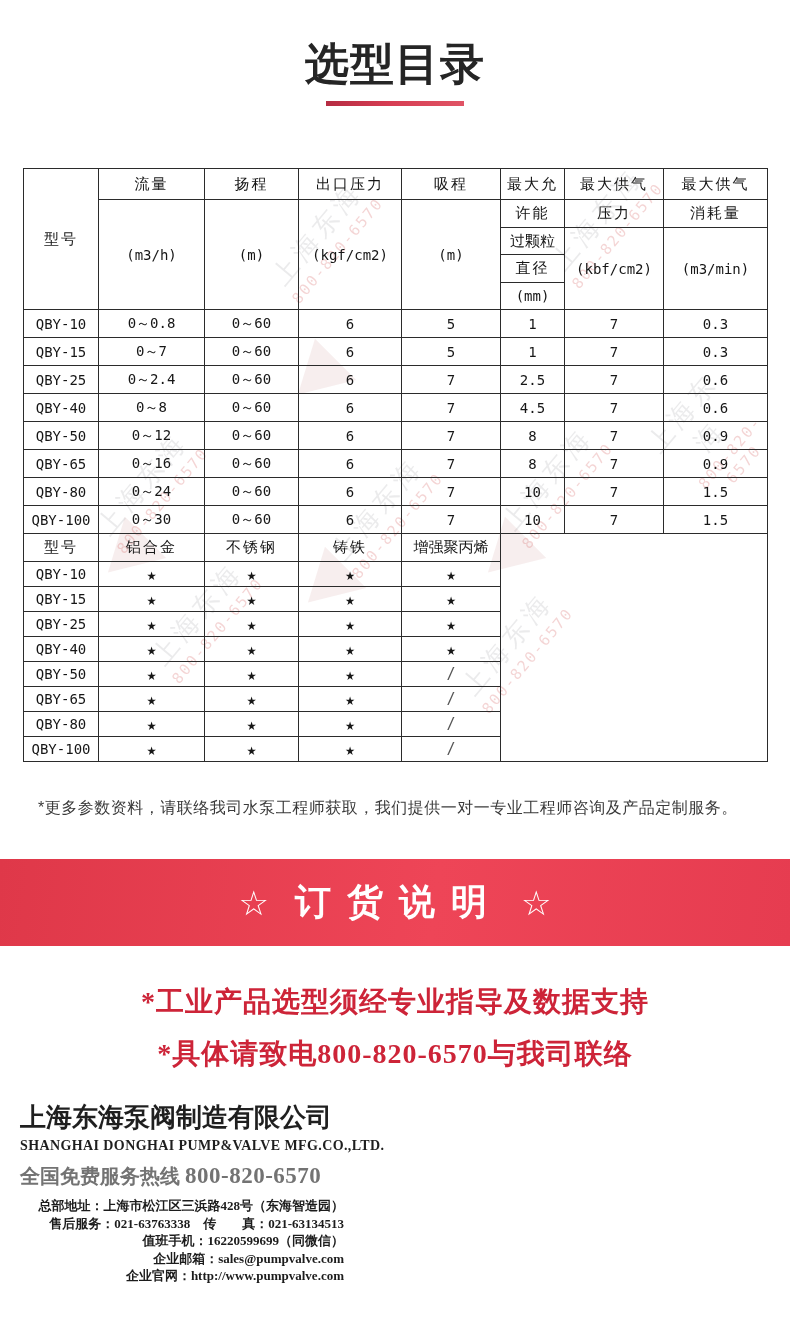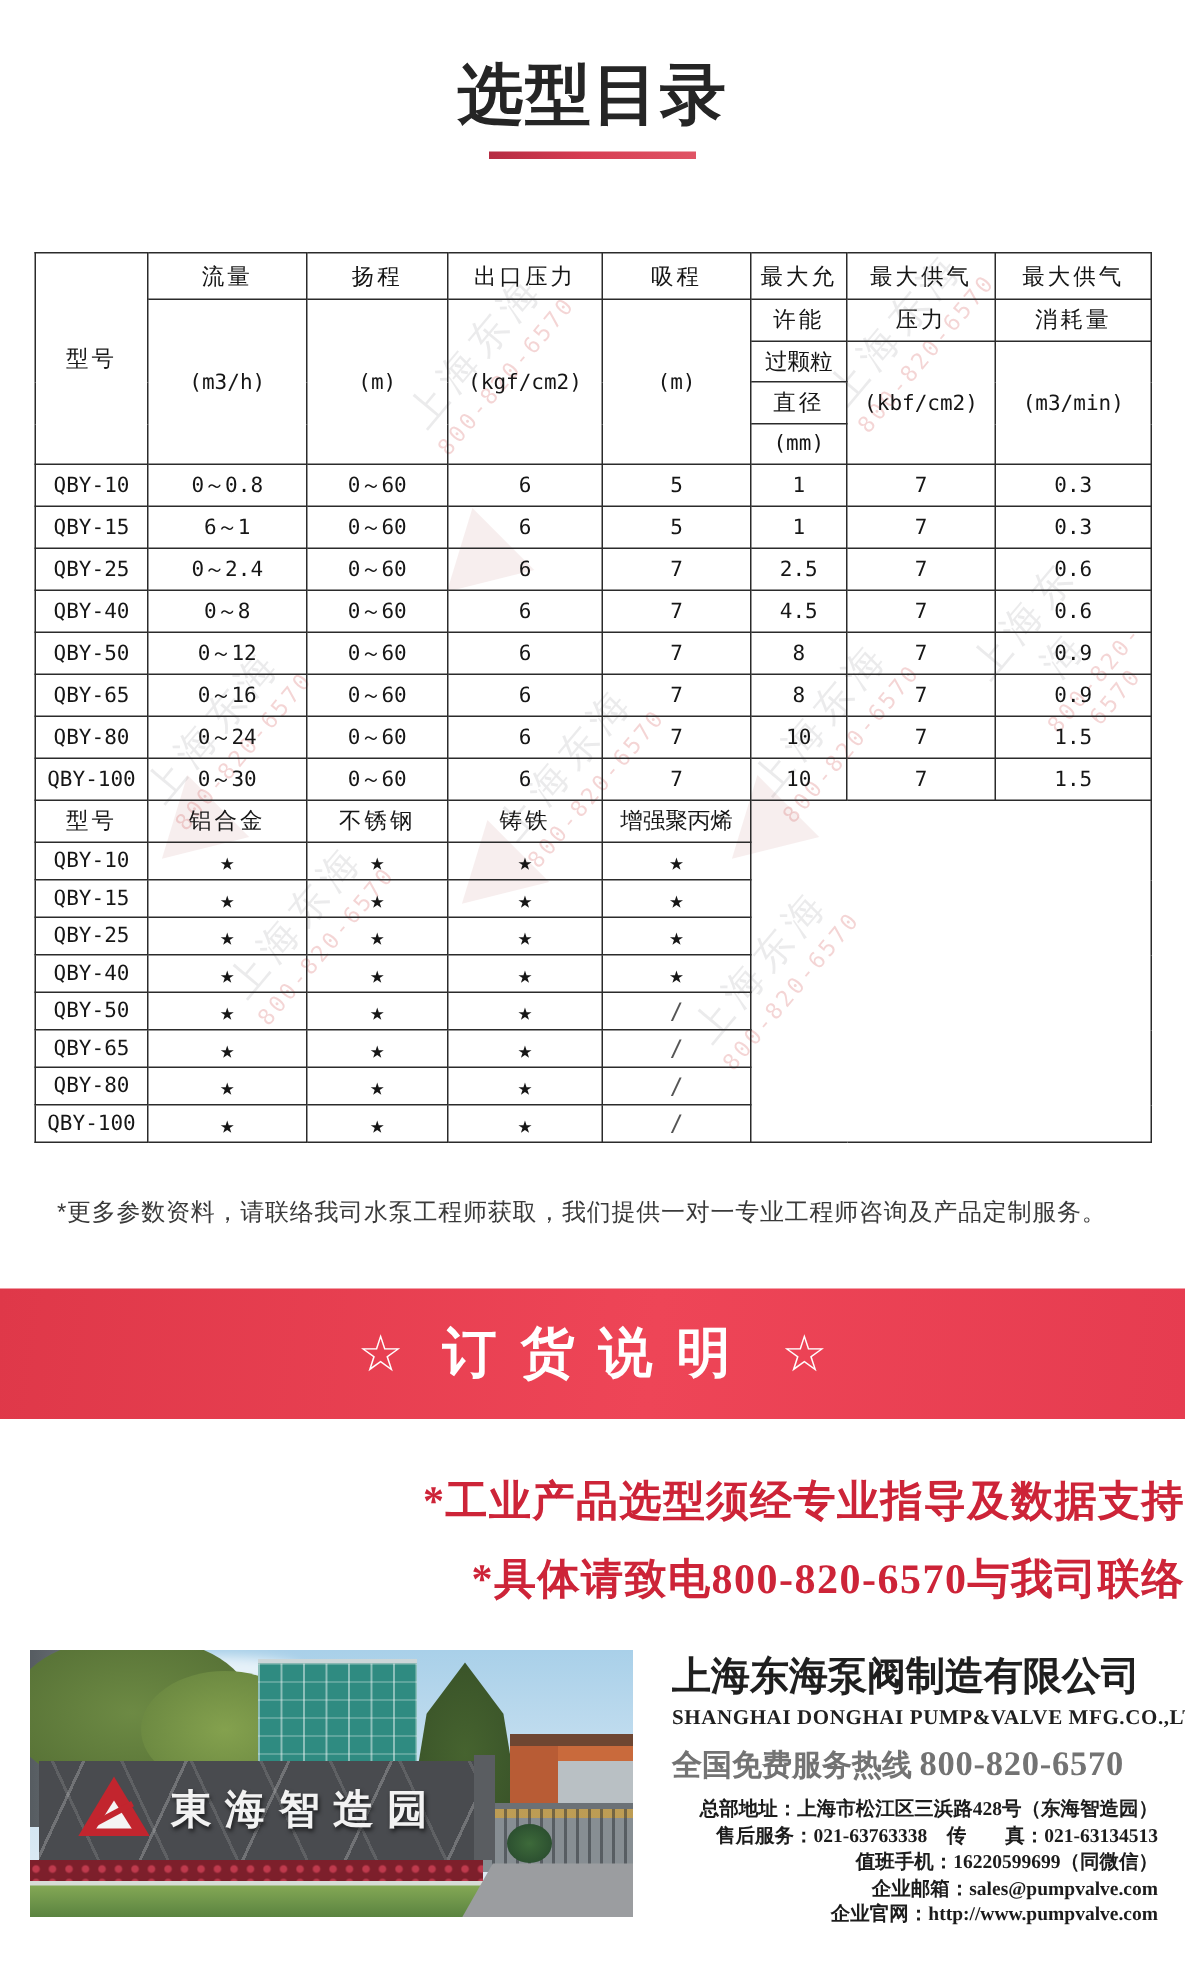--- a/index.html
+++ b/index.html
@@ -32,21 +32,21 @@
     border-bottom:50px solid rgba(190,125,125,0.13);transform:rotate(-14deg);}
   
   .note{margin:36px 0 0 38px;font-size:16px;color:#3a3a3a;letter-spacing:0.5px;}
   
   .banner{margin-top:40px;width:790px;height:87px;background:linear-gradient(97deg,#df3849 0%,#ee4557 55%,#e63c50 100%);
     display:flex;align-items:center;justify-content:center;}
   .banner .star{color:#ffffff;font-size:34px;font-weight:normal;margin:0 18px;}
   .banner .banner-text{color:#ffffff;font-size:36px;font-weight:bold;letter-spacing:16px;text-indent:8px;
     font-family:"DejaVu Sans","Liberation Sans",sans-serif;}
   
-  .notices{margin-top:30px;text-align:right;}
+  .notices{margin-top:30px;text-align:center;}
   .notice-line{font-family:"Liberation Serif","DejaVu Serif",serif;font-weight:bold;font-size:28px;
     color:#cd2438;line-height:52px;letter-spacing:1px;}
   
   .footer{margin:20px 0 0 20px;display:flex;align-items:flex-start;}
   .photo{position:relative;width:402px;height:178px;overflow:hidden;flex:none;
     background:linear-gradient(180deg,#a9d0e9 0%,#cfe4f2 55%,#e3edf4 100%);}
   .photo div{position:absolute;}
   .ph-cloud{left:60px;top:4px;width:120px;height:18px;background:rgba(255,255,255,.7);border-radius:50%;filter:blur(4px);}
   .ph-bld-left{left:0;top:0;width:30px;height:118px;background:linear-gradient(90deg,#565c61,#6a7075);}
   .ph-tree1{left:-12px;top:-8px;width:160px;height:100px;background:radial-gradient(closest-side,#6d8a44,#5a7538);border-radius:46%;}
@@ -71,21 +71,21 @@
   .ph-logo-slash{left:42px;top:107px;width:28px;height:4px;background:#c2252e;transform:rotate(-28deg);}
   .ph-sign{left:94px;top:88px;font-size:27px;font-weight:bold;color:#f2f2f2;letter-spacing:9px;
     text-shadow:1px 2px 3px rgba(0,0,0,.65);font-family:"DejaVu Sans",sans-serif;}
   .ph-flowers{left:0;top:140px;width:302px;height:16px;background-color:#7d1f2b;
     background-image:radial-gradient(circle at 4px 6px,#bf3a4d 2px,transparent 3px);background-size:11px 9px;}
   .ph-curb{left:0;top:154px;width:308px;height:5px;background:#d7dcd6;}
   .ph-lawn{left:0;top:157px;width:402px;height:21px;background:linear-gradient(#84a855,#5a8340);}
   .ph-drive{left:288px;top:142px;width:114px;height:36px;background:#9b9da0;clip-path:polygon(18% 0,100% 0,100% 100%,0 100%);}
   .ph-pot{left:318px;top:116px;width:30px;height:26px;background:radial-gradient(closest-side,#3d6a3a,#2c5030);border-radius:50%;}
   
-  .info{margin-left:26px;width:324px;flex:none;}
+  .info{width:324px;flex:none;}
   .company-cn{font-size:26px;font-weight:bold;color:#1f1f1f;white-space:nowrap;letter-spacing:0;
     font-family:"DejaVu Sans","Liberation Sans",sans-serif;}
   .company-en{margin-top:3px;font-family:"Liberation Serif","DejaVu Serif",serif;font-weight:bold;
     font-size:14px;color:#1f1f1f;letter-spacing:0.4px;white-space:nowrap;}
   .hotline{margin-top:9px;font-family:"Liberation Serif","DejaVu Serif",serif;font-weight:bold;
     color:#737373;font-size:20px;white-space:nowrap;}
   .hotline .hotline-number{font-size:23px;letter-spacing:0.5px;}
   .contacts{margin-top:7px;text-align:right;}
   .contact-line{font-family:"Liberation Serif","DejaVu Serif",serif;font-weight:bold;font-size:13px;
     color:#1c1c1c;line-height:17.5px;white-space:nowrap;}
@@ -184,21 +184,21 @@
           <td>0～0.8</td>
           <td>0～60</td>
           <td>6</td>
           <td>5</td>
           <td>1</td>
           <td>7</td>
           <td>0.3</td>
         </tr>
         <tr class="spec-row">
           <td>QBY-15</td>
-          <td>6～1</td>
+          <td>0～7</td>
           <td>0～60</td>
           <td>6</td>
           <td>5</td>
           <td>1</td>
           <td>7</td>
           <td>0.3</td>
         </tr>
         <tr class="spec-row">
           <td>QBY-25</td>
           <td>0～2.4</td>
@@ -336,42 +336,20 @@
   <span class="banner-text">订货说明</span>
   <span class="star">☆</span>
 </div>
 
 <div class="notices">
   <div class="notice-line">*工业产品选型须经专业指导及数据支持</div>
   <div class="notice-line">*具体请致电800-820-6570与我司联络</div>
 </div>
 
 <div class="footer">
-  <div class="photo">
-    <div class="ph-cloud"></div>
-    <div class="ph-bld-left"></div>
-    <div class="ph-tree1"></div>
-    <div class="ph-tree2"></div>
-    <div class="ph-glass"></div>
-    <div class="ph-tree3"></div>
-    <div class="ph-bld-orange"></div>
-    <div class="ph-guard"></div>
-    <div class="ph-gate"></div>
-    <div class="ph-wall"></div>
-    <div class="ph-wall-cap"></div>
-    <div class="ph-logo"></div>
-    <div class="ph-logo-inner"></div>
-    <div class="ph-logo-slash"></div>
-    <div class="ph-sign">東海智造园</div>
-    <div class="ph-flowers"></div>
-    <div class="ph-curb"></div>
-    <div class="ph-lawn"></div>
-    <div class="ph-drive"></div>
-    <div class="ph-pot"></div>
-  </div>
   <div class="info">
     <div class="company-cn">上海东海泵阀制造有限公司</div>
     <div class="company-en">SHANGHAI DONGHAI PUMP&amp;VALVE MFG.CO.,LTD.</div>
     <div class="hotline">
       <span>全国免费服务热线</span>
       <span class="hotline-number">800-820-6570</span>
     </div>
     <div class="contacts" id="contact-list">
         <div class="contact-line">总部地址：上海市松江区三浜路428号（东海智造园）</div>
         <div class="contact-line">售后服务：021-63763338　传　　真：021-63134513</div>

